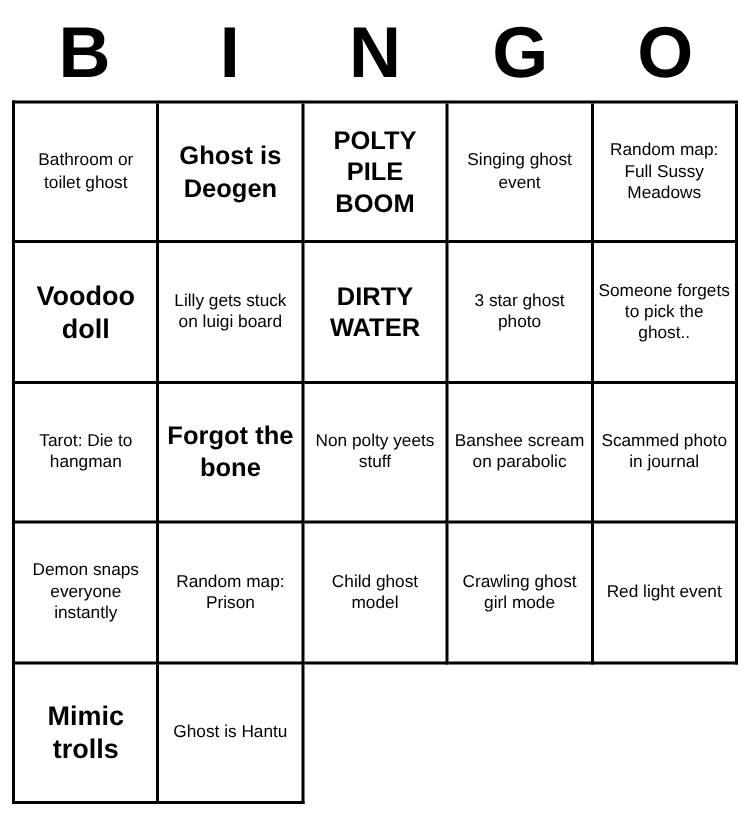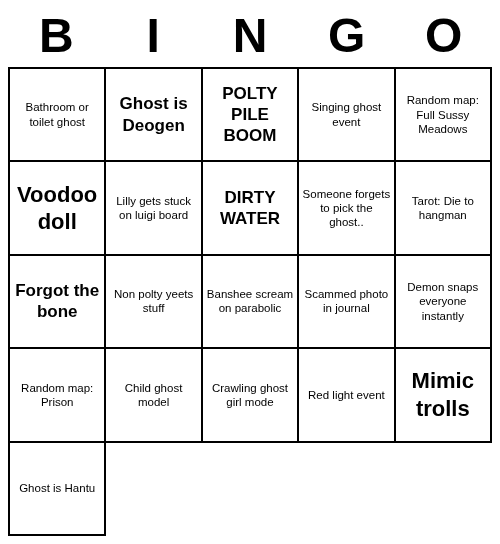--- a/index.html
+++ b/index.html
@@ -42,21 +42,21 @@
       display: flex;
       align-items: center;
       justify-content: center;
       text-align: center;
       padding: 3px;
       font-size: 11.5px;
       font-family: Arial, sans-serif;
       line-height: 1.25;
     }
     .bingo-cell.large-text {
-      font-size: 22px;
+      font-size: 18px;
       font-weight: bold;
     }
     .bingo-cell.medium-text {
       font-size: 17px;
       font-weight: bold;
     }
   </style>
 </head>
 <body>
 
@@ -70,20 +70,21 @@
 
 <div class="bingo-grid">
 <div class="bingo-cell">Bathroom or toilet ghost</div>
     <div class="bingo-cell medium-text">Ghost is Deogen</div>
     <div class="bingo-cell medium-text">POLTY PILE BOOM</div>
     <div class="bingo-cell">Singing ghost event</div>
     <div class="bingo-cell">Random map: Full Sussy Meadows</div>
     <div class="bingo-cell large-text">Voodoo doll</div>
     <div class="bingo-cell">Lilly gets stuck on luigi board</div>
     <div class="bingo-cell medium-text">DIRTY WATER</div>
+    <div class="bingo-cell">3 star ghost photo</div>
     <div class="bingo-cell">Someone forgets to pick the ghost..</div>
     <div class="bingo-cell">Tarot: Die to hangman</div>
     <div class="bingo-cell medium-text">Forgot the bone</div>
     <div class="bingo-cell">Non polty yeets stuff</div>
     <div class="bingo-cell">Banshee scream on parabolic</div>
     <div class="bingo-cell">Scammed photo in journal</div>
     <div class="bingo-cell">Demon snaps everyone instantly</div>
     <div class="bingo-cell">Random map: Prison</div>
     <div class="bingo-cell">Child ghost model</div>
     <div class="bingo-cell">Crawling ghost girl mode</div>

